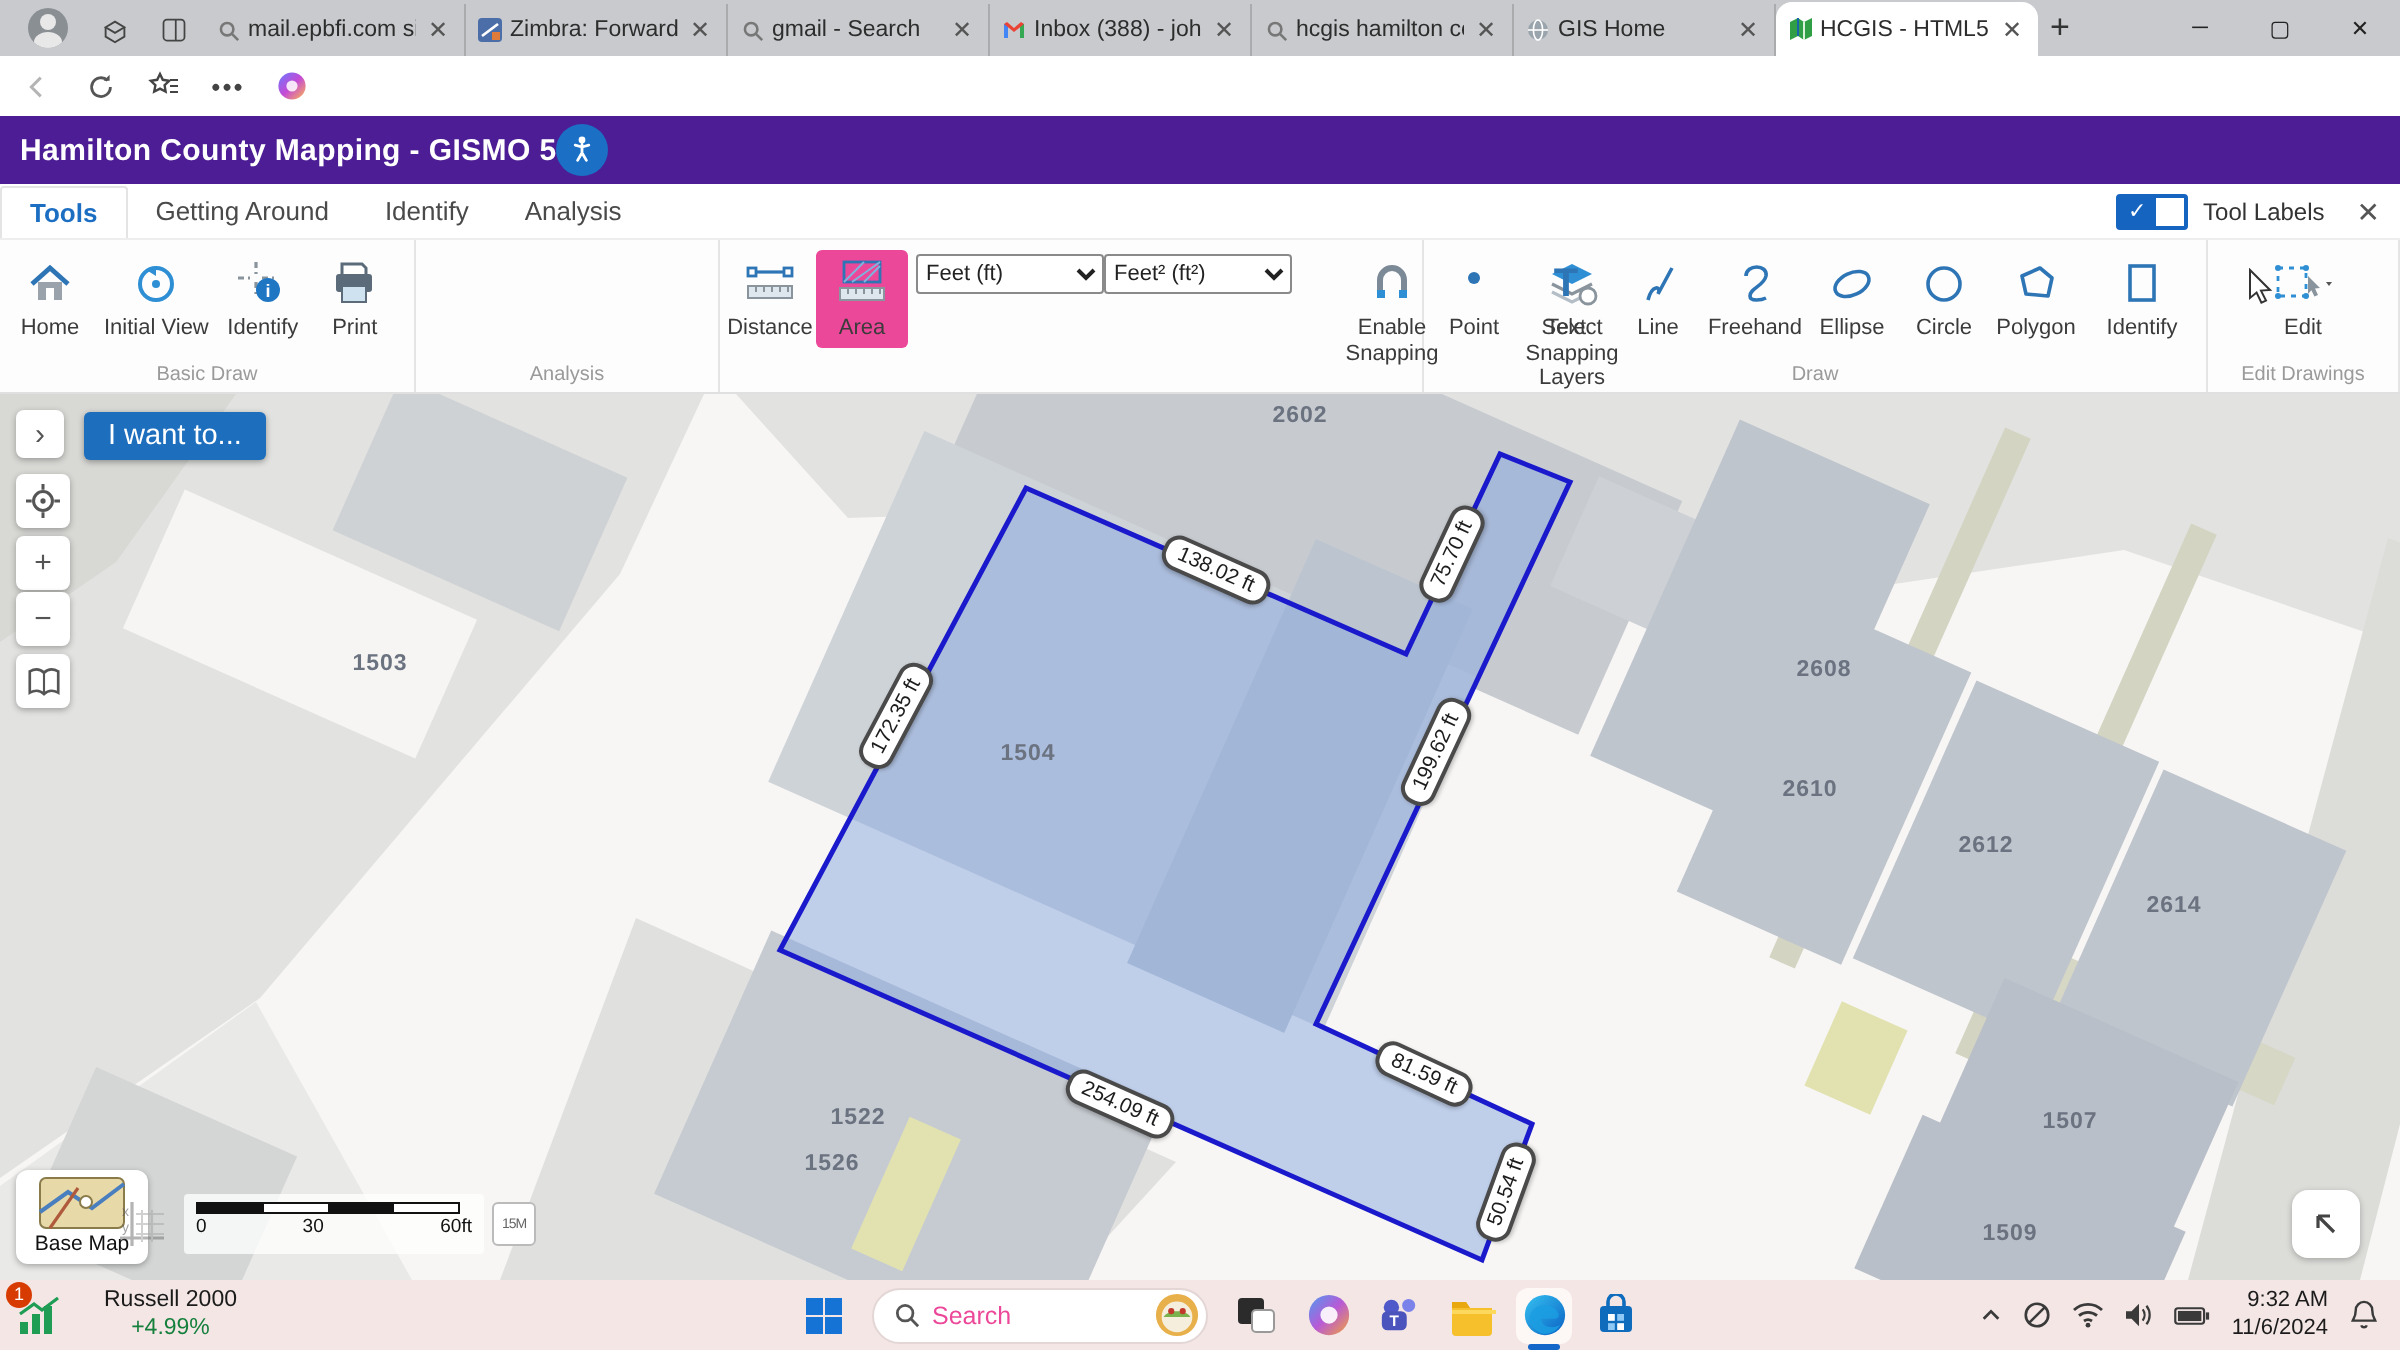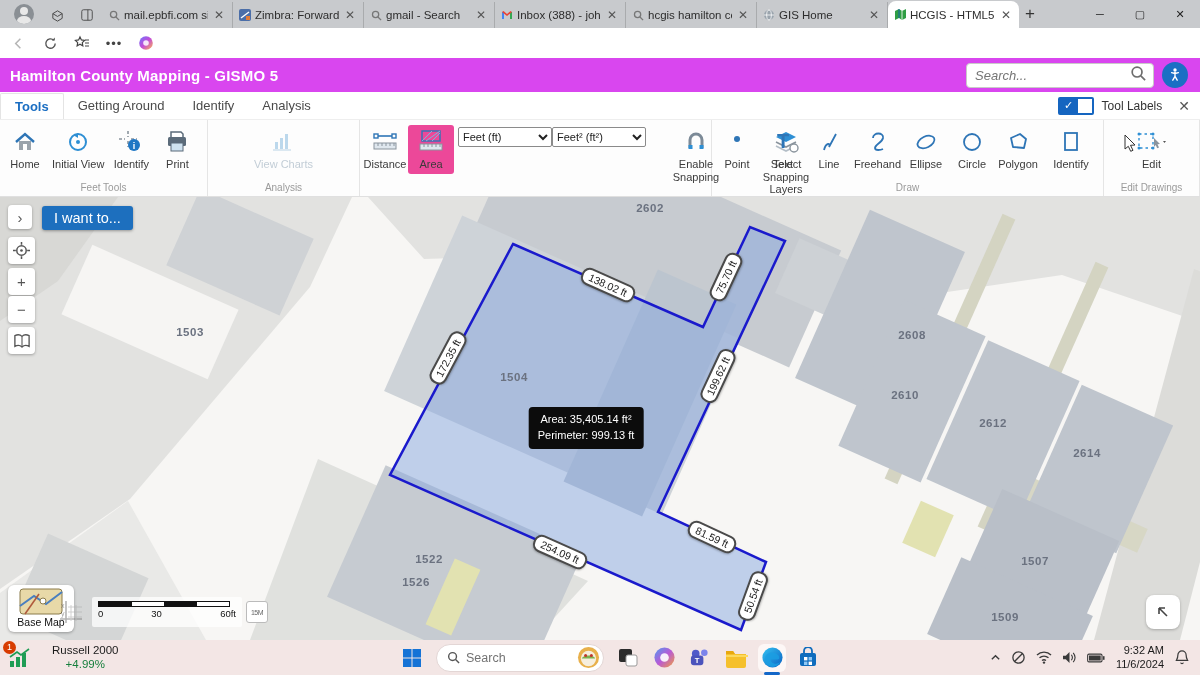--- a/index.html
+++ b/index.html
@@ -21,21 +21,21 @@
   .wctrl{display:flex;margin-left:auto;height:100%;}
   .wctrl div{width:40px;height:100%;display:flex;align-items:center;justify-content:center;font-size:11px;color:#222;}
 
   .urlrow{position:absolute;left:0;top:28px;width:1200px;height:30px;background:#fff;display:flex;align-items:center;}
   .nav-ico{width:16px;height:16px;margin:0 8px;color:#888;display:flex;align-items:center;justify-content:center;}
   .urlpill{height:24px;flex:0 0 940px;margin-left:6px;border:1px solid #d6d8da;border-radius:13px;display:flex;align-items:center;padding:0 10px;font-size:12px;color:#3c4043;background:#fff;}
   .urlpill .dom{font-weight:bold;color:#111;}
   .urlpill .star{margin-left:auto;color:#555;}
 
   
-  .appbar{position:absolute;left:0;top:58px;width:1200px;height:34px;background:#d946ef;display:flex;align-items:center;}
+  .appbar{position:absolute;left:0;top:58px;width:1200px;height:34px;background:#4c1d95;display:flex;align-items:center;}
   .appbar h1{margin:0 0 0 10px;font-size:15px;color:#fff;font-weight:bold;letter-spacing:.2px;}
   .gsearch{margin-left:auto;width:188px;height:25px;background:#fff;border:1px solid #c9c9c9;border-radius:4px;display:flex;align-items:center;padding:0 6px;margin-right:8px;}
   .gsearch input{border:none;outline:none;flex:1;font-size:13px;font-style:italic;color:#666;width:100px;background:transparent;}
   .acc-btn{width:26px;height:26px;border-radius:50%;background:#1b6fc4;margin-right:12px;display:flex;align-items:center;justify-content:center;}
 
   
   .menurow{position:absolute;left:0;top:92px;width:1200px;height:28px;background:#fff;display:flex;align-items:center;border-bottom:1px solid #eee;}
   .mtab{font-size:13px;color:#4a4a4a;padding:5px 14px;}
   .mtab.active{color:#1b6ec2;font-weight:bold;border:1px solid #e4e4e4;border-bottom:none;background:#fff;border-radius:2px 2px 0 0;}
   .menurow .right{margin-left:auto;display:flex;align-items:center;margin-right:10px;}
@@ -80,21 +80,21 @@
   
   .taskbar{position:absolute;left:0;top:640px;width:1200px;height:35px;background:#f3e6e5;display:flex;align-items:center;}
   .stock{display:flex;align-items:center;margin-left:8px;}
   .stock .txt{margin-left:20px;line-height:1.15;text-align:center;}
   .stock .nm{font-size:11.5px;color:#1b1b1b;}
   .stock .chg{font-size:11.5px;color:#157f3c;}
   .badge{position:absolute;left:-5px;top:-6px;width:13px;height:13px;background:#d83b01;border-radius:50%;color:#fff;font-size:9px;display:flex;align-items:center;justify-content:center;}
   .tb-center{position:absolute;left:394px;top:0;height:35px;display:flex;align-items:center;}
   .tb-ico{width:28px;height:28px;margin:0 4px;display:flex;align-items:center;justify-content:center;position:relative;}
   .tb-search{width:168px;height:28px;background:#fff;border:1px solid #e3d6d5;border-radius:14px;display:flex;align-items:center;padding:0 3px 0 10px;margin:0 6px;}
-  .tb-search span{font-size:12.5px;color:#737373;margin-left:6px;flex:1;}
+  .tb-search span{font-size:12.5px;color:#ec4899;margin-left:6px;flex:1;}
   .edgewrap{background:#fdf7f6;border-radius:6px;}
   .edgewrap:after{content:"";position:absolute;left:6px;bottom:-3px;width:16px;height:3px;border-radius:2px;background:#1467c8;}
   .tray{position:absolute;right:6px;top:0;height:35px;display:flex;align-items:center;}
   .tray .tico{margin:0 5px;color:#3a3a3a;display:flex;align-items:center;}
   .clock{text-align:right;font-size:11px;color:#1b1b1b;line-height:1.25;margin:0 6px;}
 </style>
 </head>
 <body>
 
 <div id="screen">
@@ -227,27 +227,20 @@
             </linearGradient>
           </defs>
           <circle cx="10" cy="10" r="8.5" fill="url(#cpg)"></circle>
           <circle cx="10" cy="10" r="3.5" fill="#fff" opacity=".85"></circle>
         </svg>
       </span>
   </div>
 
   <div class="appbar">
     <h1>Hamilton County Mapping - GISMO 5</h1>
-    <div class="gsearch">
-      <input placeholder="Search..." style="">
-      <span><svg width="17" height="17" viewBox="0 0 18 18">
-            <circle cx="7.5" cy="7.5" r="5.2" fill="none" stroke="#6e6e6e" stroke-width="1.8"></circle>
-            <line x1="11.5" y1="11.5" x2="16" y2="16" stroke="#6e6e6e" stroke-width="1.8"></line>
-          </svg></span>
-    </div>
     <div class="acc-btn">
       <svg width="16" height="16" viewBox="0 0 16 16">
           <circle cx="8" cy="3" r="1.7" fill="#fff"></circle>
           <path d="M8 5.2v4.2M8 6.5l-3.4-.9M8 6.5l3.4-.9M8 9.4l-2.2 3.8M8 9.4l2.2 3.8" stroke="#fff" stroke-width="1.4" fill="none" stroke-linecap="round"></path>
         </svg>
     </div>
   </div>
 
   <div class="menurow">
     <span class="mtab active">Tools</span>
@@ -302,36 +295,25 @@
           <span class="ticon">
               <svg width="26" height="26" viewBox="0 0 26 26">
                 <path d="M7 8V3h10l2 2v3" fill="#fff" stroke="#5b6b7a" stroke-width="1.5"></path>
                 <rect x="4" y="8" width="18" height="9" rx="1.5" fill="#5b6b7a"></rect>
                 <rect x="7" y="14" width="12" height="8" fill="#cfe2f0" stroke="#5b6b7a"></rect>
               </svg>
             </span>
           <span class="tname">Print</span>
         </div>
       </div>
-      <div class="rglabel">Feet Tools</div>
+      <div class="rglabel">Basic Draw</div>
     </div>
 
     <div class="rgroup" style="width:152px">
       <div class="rtools" style="justify-content:center">
-        <div class="tool disabled">
-          <span class="ticon">
-              <svg width="26" height="26" viewBox="0 0 26 26">
-                <rect x="5" y="13" width="3" height="7" fill="#bcd8ec"></rect>
-                <rect x="10" y="9" width="3" height="11" fill="#bcd8ec"></rect>
-                <rect x="15" y="5" width="3" height="15" fill="#bcd8ec"></rect>
-                <line x1="3" y1="21" x2="21" y2="21" stroke="#cfe0ec" stroke-width="1.5"></line>
-              </svg>
-            </span>
-          <span class="tname">View Charts</span>
-        </div>
       </div>
       <div class="rglabel">Analysis</div>
     </div>
 
     <div class="rgroup" style="width:352px">
       <div class="rtools">
         <div class="tool">
           <span class="ticon">
               <svg width="28" height="26" viewBox="0 0 28 26">
                 <rect x="3" y="5" width="4" height="4" fill="none" stroke="#2e75b6" stroke-width="1.4"></rect>
@@ -566,24 +548,20 @@
     <span class="plabel" style="left:416px;top:385px">1526</span>
 
     <div class="pill" style="left:608px;top:88px;--r:24deg">138.02 ft</div>
     <div class="pill" style="left:726px;top:80px;--r:-65deg">75.70 ft</div>
     <div class="pill" style="left:448px;top:161px;--r:-62deg">172.35 ft</div>
     <div class="pill" style="left:718px;top:179px;--r:-65deg">199.62 ft</div>
     <div class="pill" style="left:712px;top:340px;--r:25deg">81.59 ft</div>
     <div class="pill" style="left:560px;top:355px;--r:24deg">254.09 ft</div>
     <div class="pill" style="left:753px;top:399px;--r:-70deg">50.54 ft</div>
 
-    <div class="mtooltip" style="left:586px;top:231px">
-      <div>Area: 35,405.14 ft²</div>
-      <div>Perimeter: 999.13 ft</div>
-    </div>
 
     <div class="mapbtn" style="left:8px;top:8px;width:24px;height:24px">›</div>
     <div class="mapbtn" style="left:8px;top:40px">
       <svg width="17" height="17" viewBox="0 0 18 18">
           <circle cx="9" cy="9" r="5" fill="none" stroke="#555" stroke-width="1.6"></circle>
           <circle cx="9" cy="9" r="1.4" fill="#555"></circle>
           <path d="M9 0v3M9 15v3M0 9h3M15 9h3" stroke="#555" stroke-width="1.6"></path>
         </svg>
     </div>
     <div class="mapbtn" style="left:8px;top:71px">+</div>

